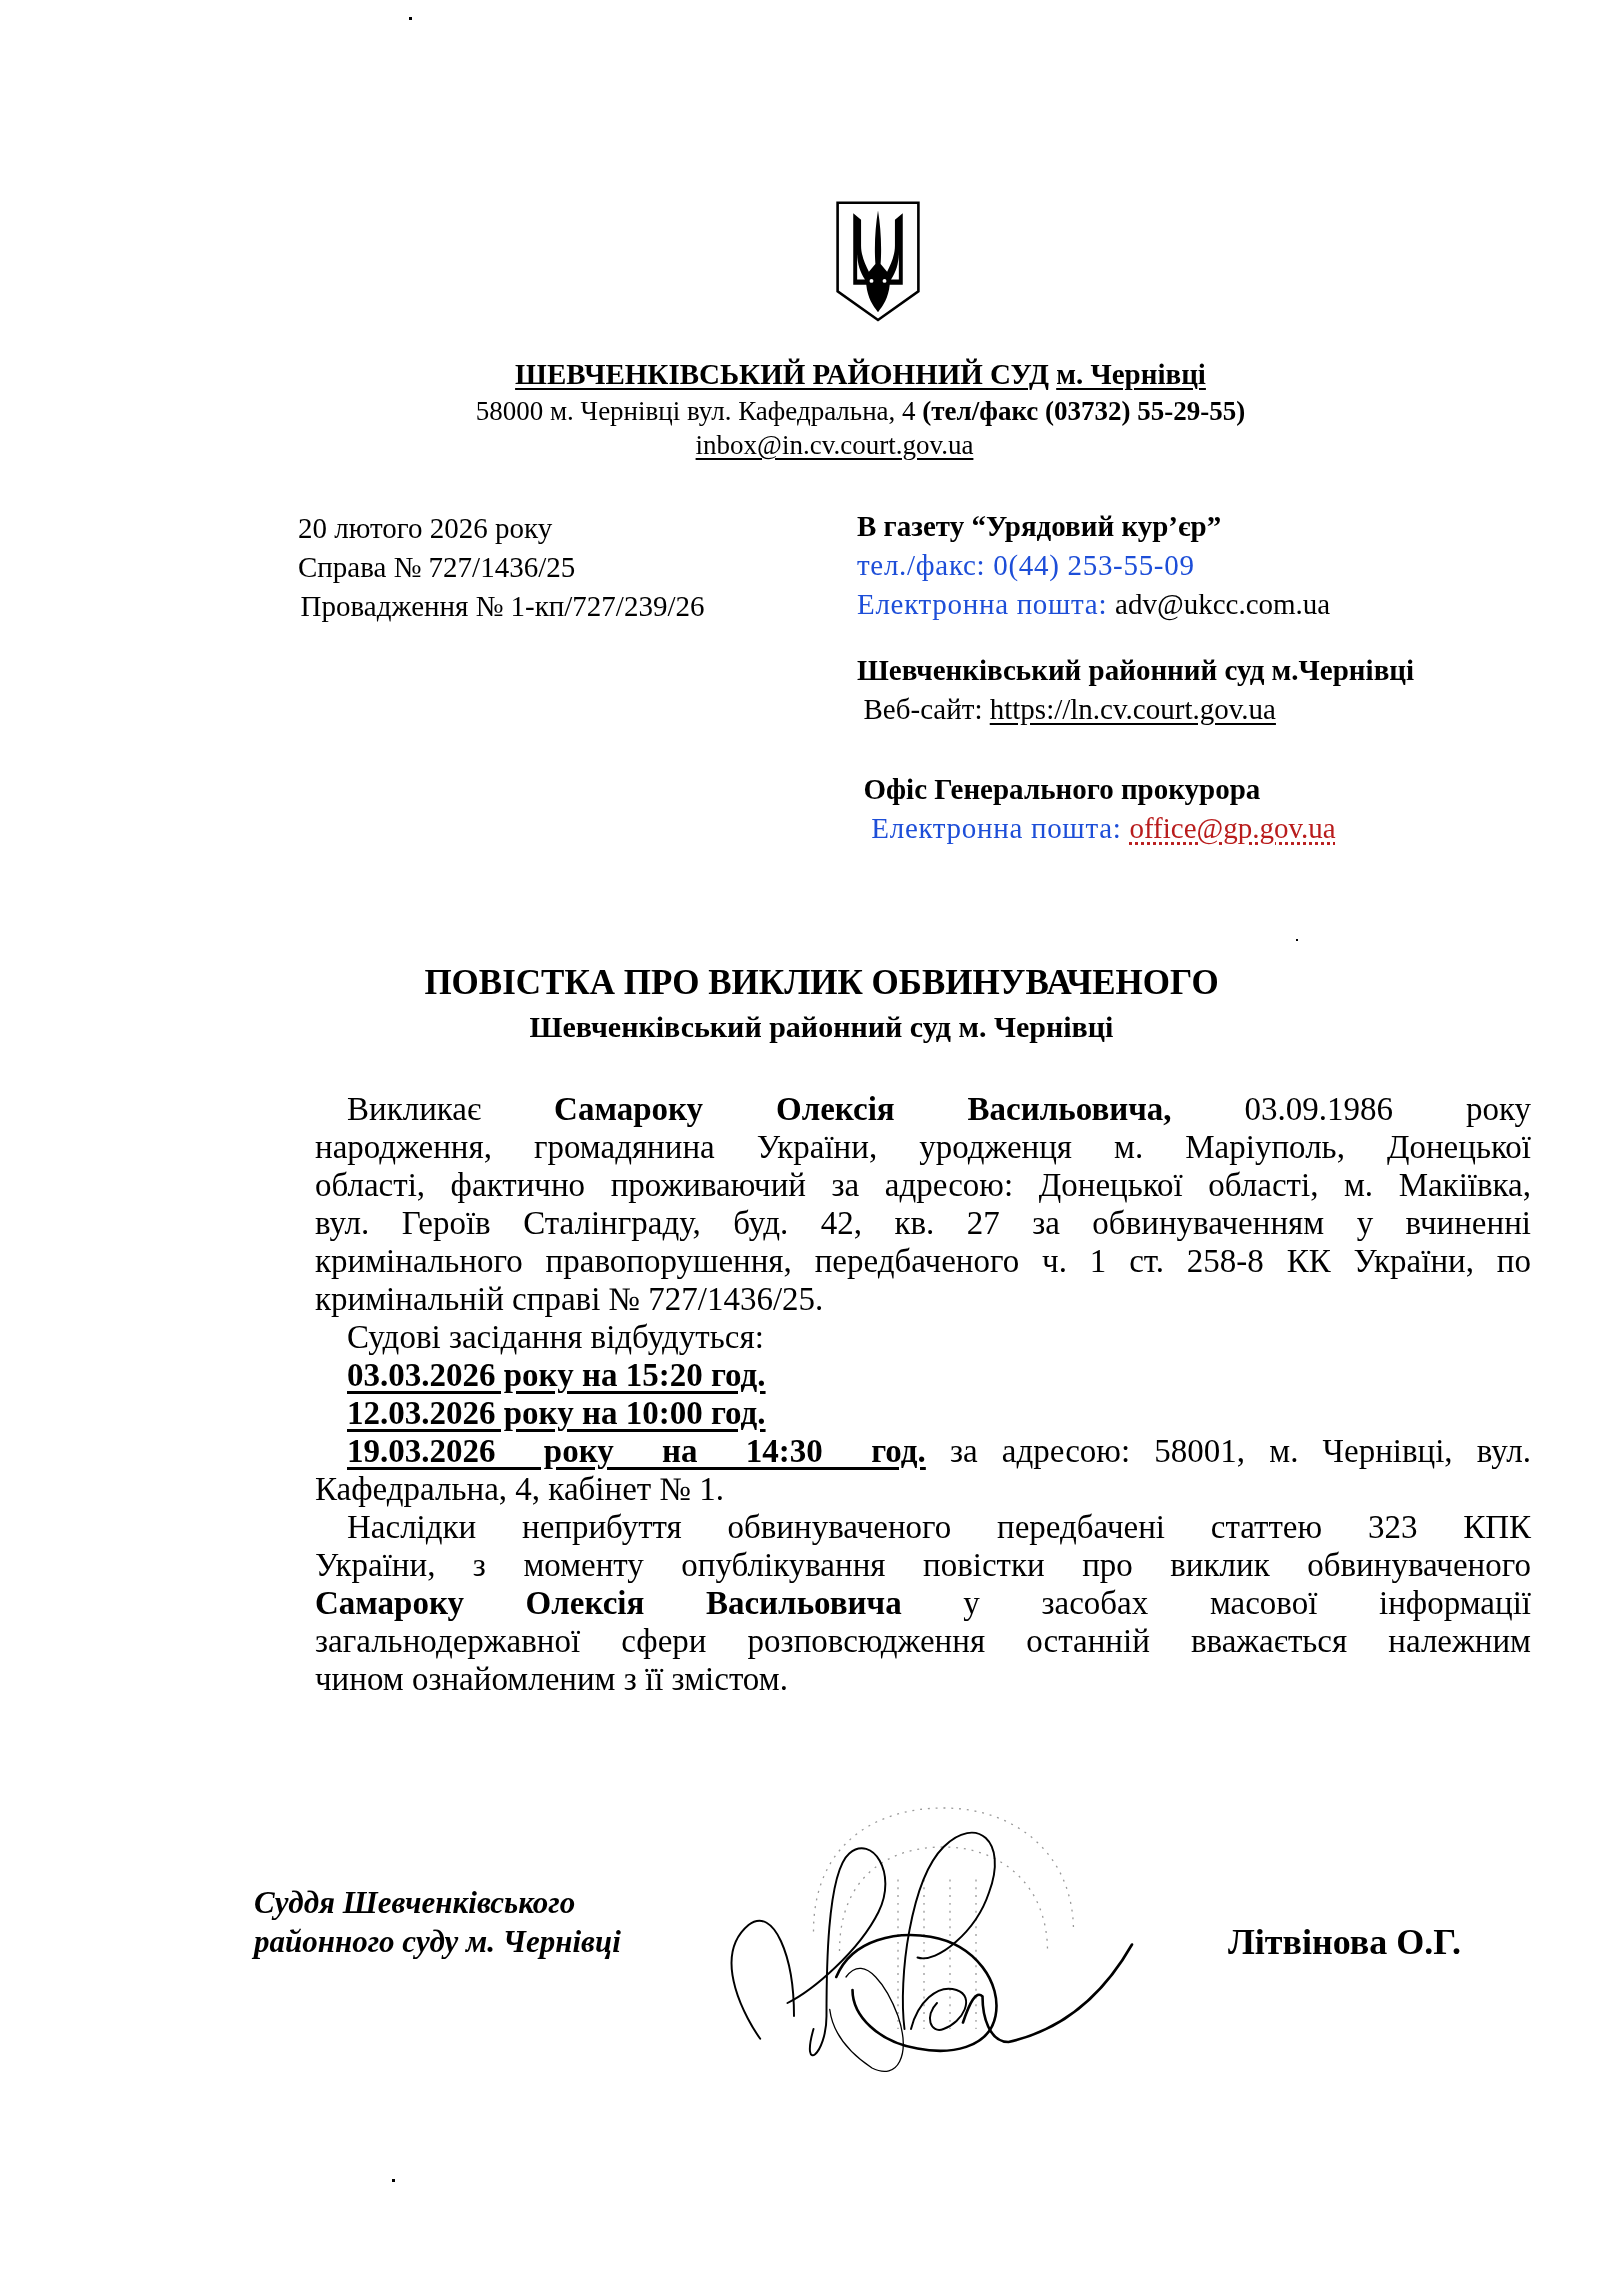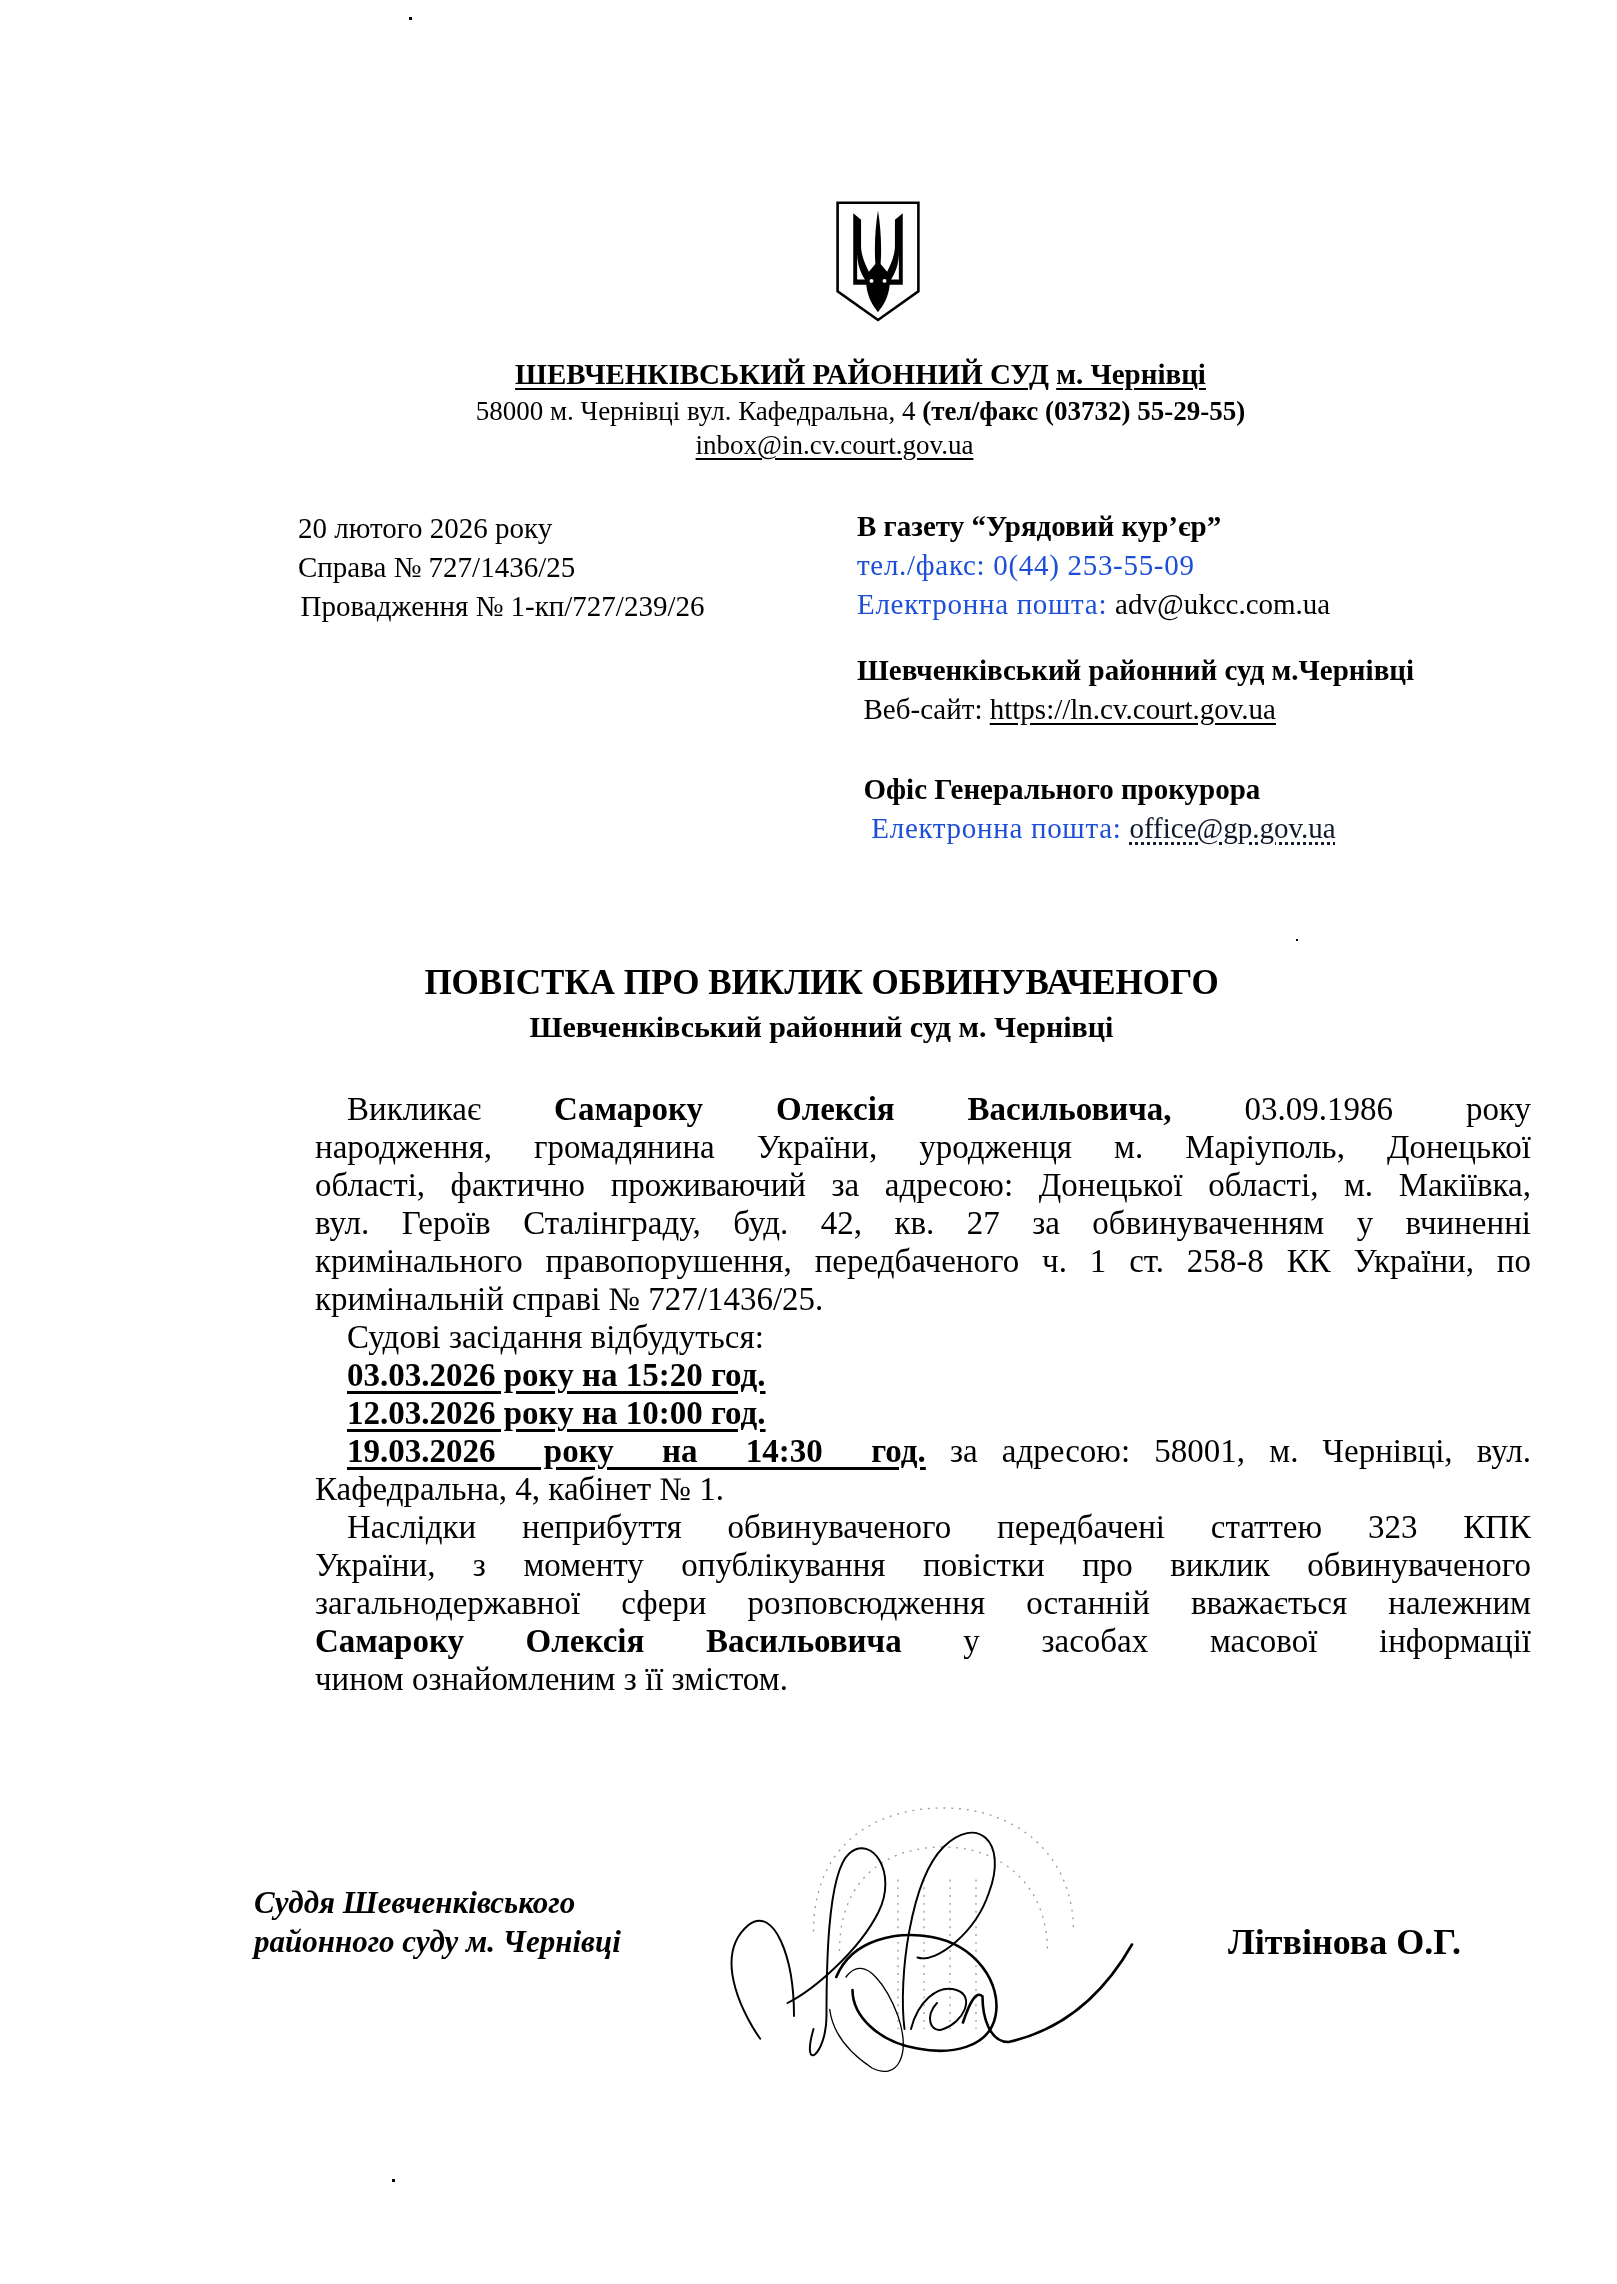--- a/index.html
+++ b/index.html
@@ -80,21 +80,21 @@
       left: 857px;
       top: 507px;
       font-size: 29px;
       line-height: 39px;
       white-space: nowrap;
     }
     .rcp { position: absolute; left: 0; white-space: nowrap; }
     .rcp-title { font-weight: bold; }
     .faded { color: #1d4ed8; letter-spacing: 0.7px; }
     .link { text-decoration: underline; text-underline-offset: 3.9px; }
-    .faded-link { color: #0f172a; text-decoration: underline dotted; text-underline-offset: 3.9px; }
+    .faded-link { color: #b91c1c; text-decoration: underline dotted; text-underline-offset: 3.9px; }
     
     .doc-title {
       position: absolute;
       left: 0;
       width: 1617px;
       text-align: center;
       white-space: nowrap;
       font-weight: bold;
     }
     .doc-title.t1 { top: 961px; font-size: 35px; line-height: 44px; left: 13px; }
@@ -226,25 +226,25 @@
     <span class="last-line">кримінальній справі № 727/1436/25.</span>
 
     <span class="last-line il">Судові засідання відбудуться:</span>
     <span class="last-line il"><span class="ul">03.03.2026 року на 15:20 год.</span></span>
     <span class="last-line il"><span class="ul">12.03.2026 року на 10:00 год.</span></span>
     <span class="justify-line il" style="white-space:pre;"><span class="ul">19.03.2026  року  на  14:30  год.</span><span> за адресою: 58001, м. Чернівці, вул.</span></span>
     <span class="last-line">Кафедральна, 4, кабінет № 1.</span>
 
     <span class="justify-line il">Наслідки неприбуття обвинуваченого передбачені статтею 323 КПК</span>
     <span class="justify-line">України, з моменту опублікування повістки про виклик обвинуваченого</span>
-    <span class="justify-line">загальнодержавної сфери розповсюдження останній вважається належним</span>
     <span class="justify-line">
       <span class="bold">Самароку Олексія Васильовича</span>
       <span>у засобах масової інформації</span>
     </span>
+    <span class="justify-line">загальнодержавної сфери розповсюдження останній вважається належним</span>
     <span class="last-line">чином ознайомленим з її змістом.</span>
   </div>
 
   <div class="sig-left">
     <div>Суддя Шевченківського</div>
     <div>районного суду м. Чернівці</div>
   </div>
 
   <svg class="signature" viewBox="0 0 800 460">
 

